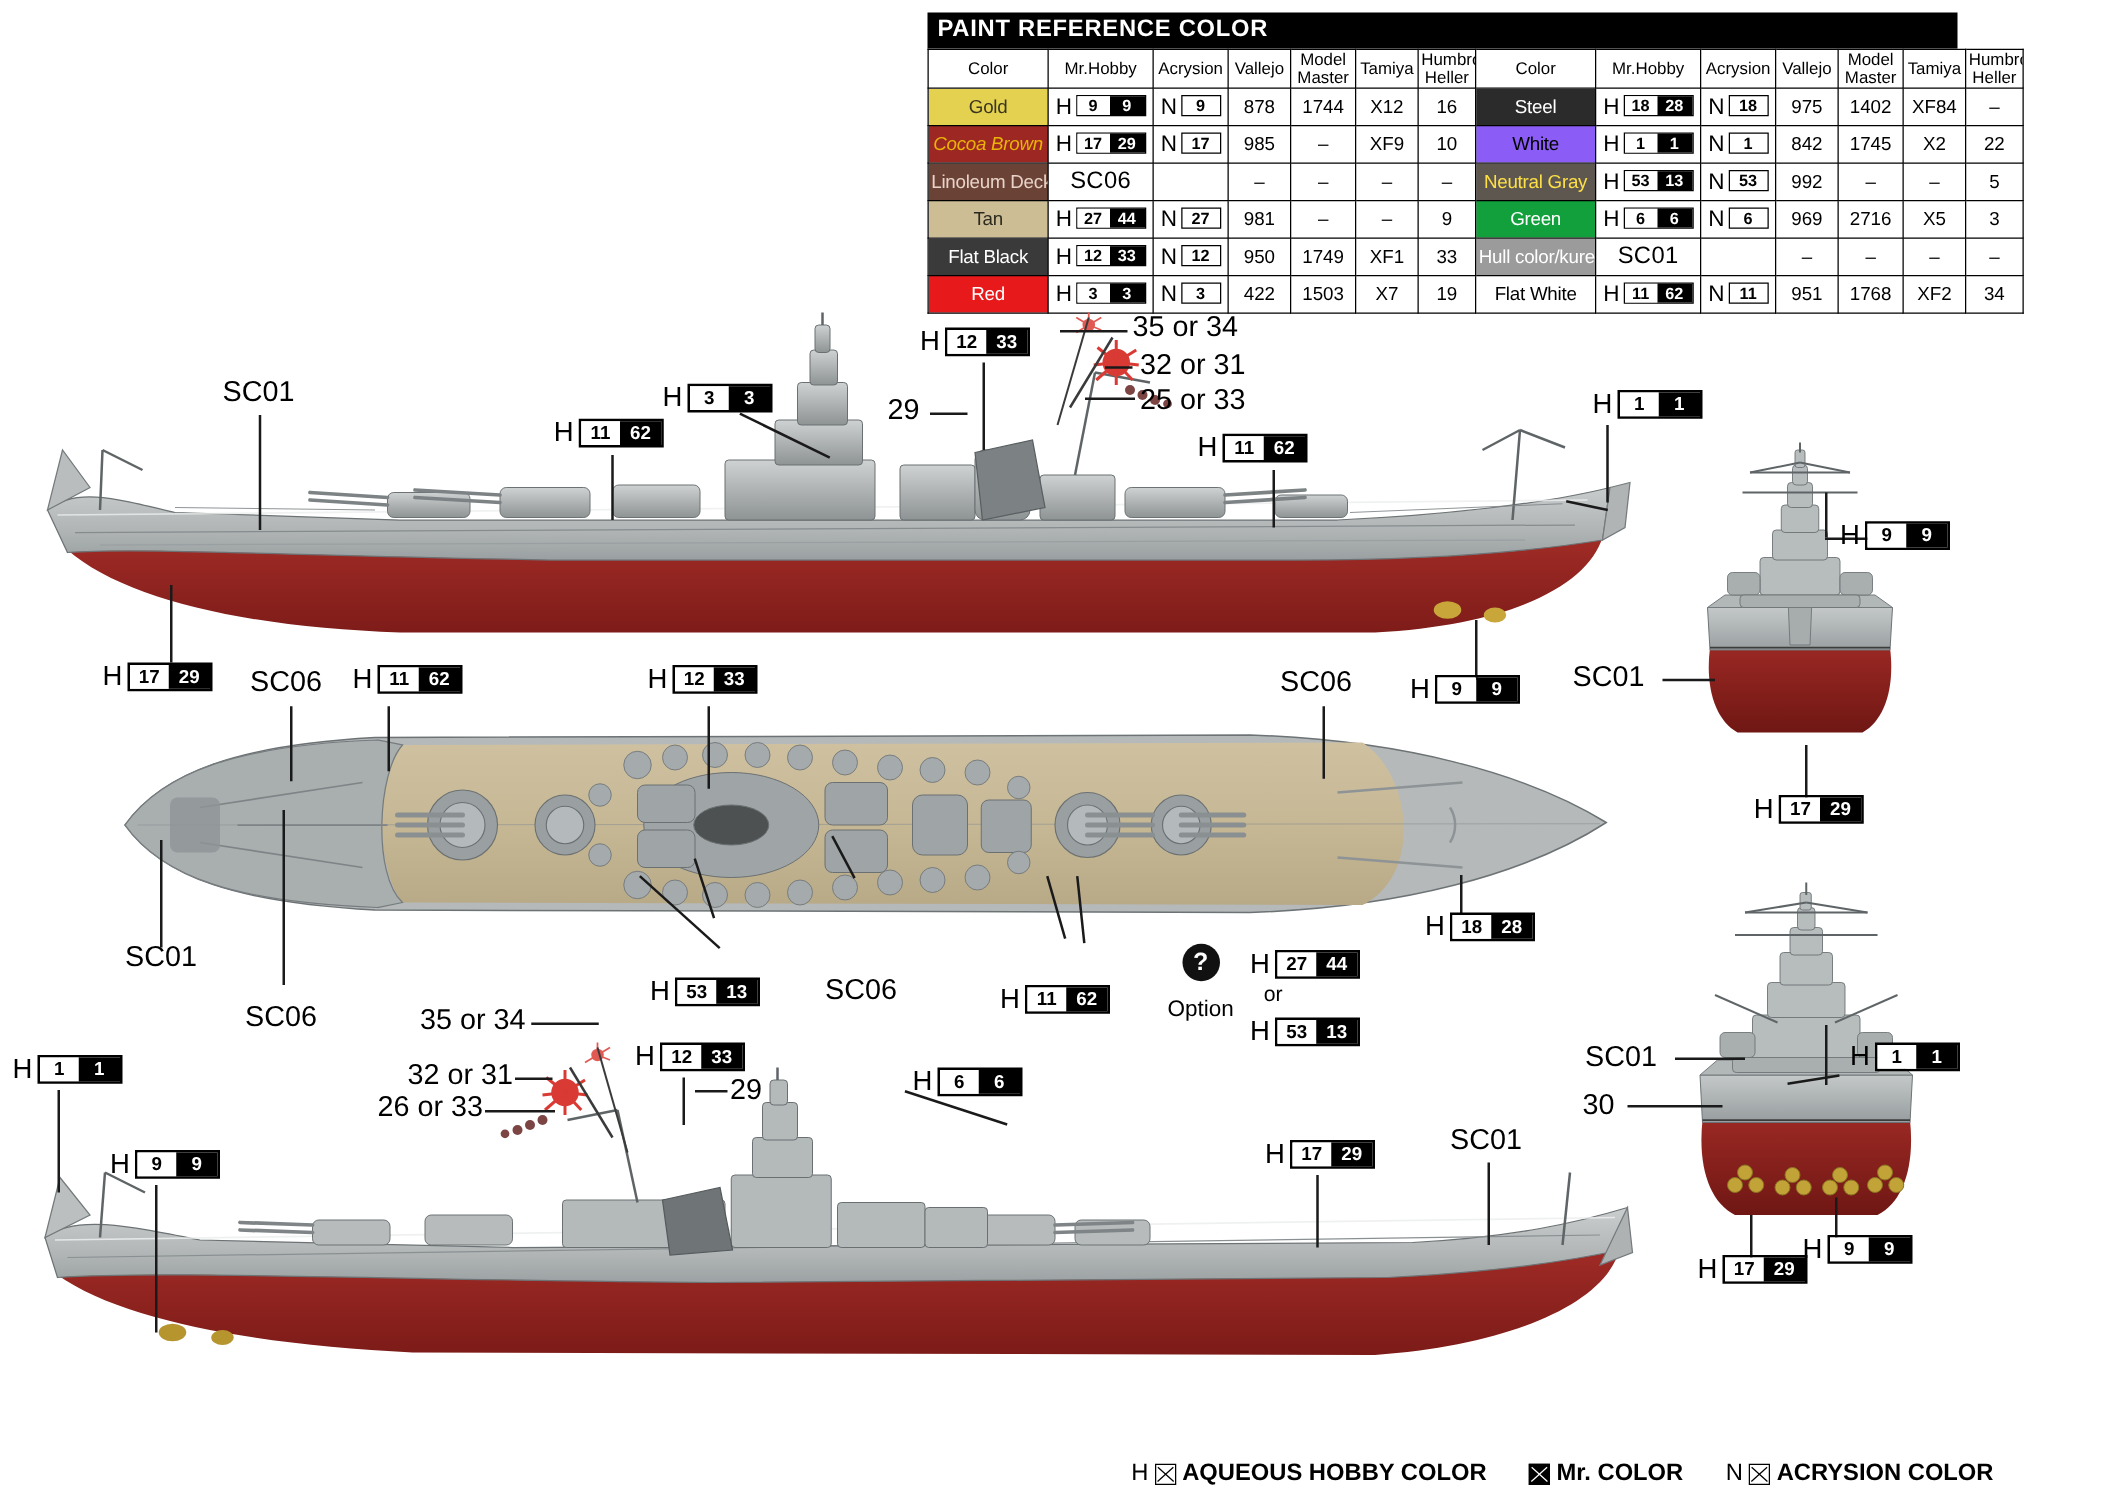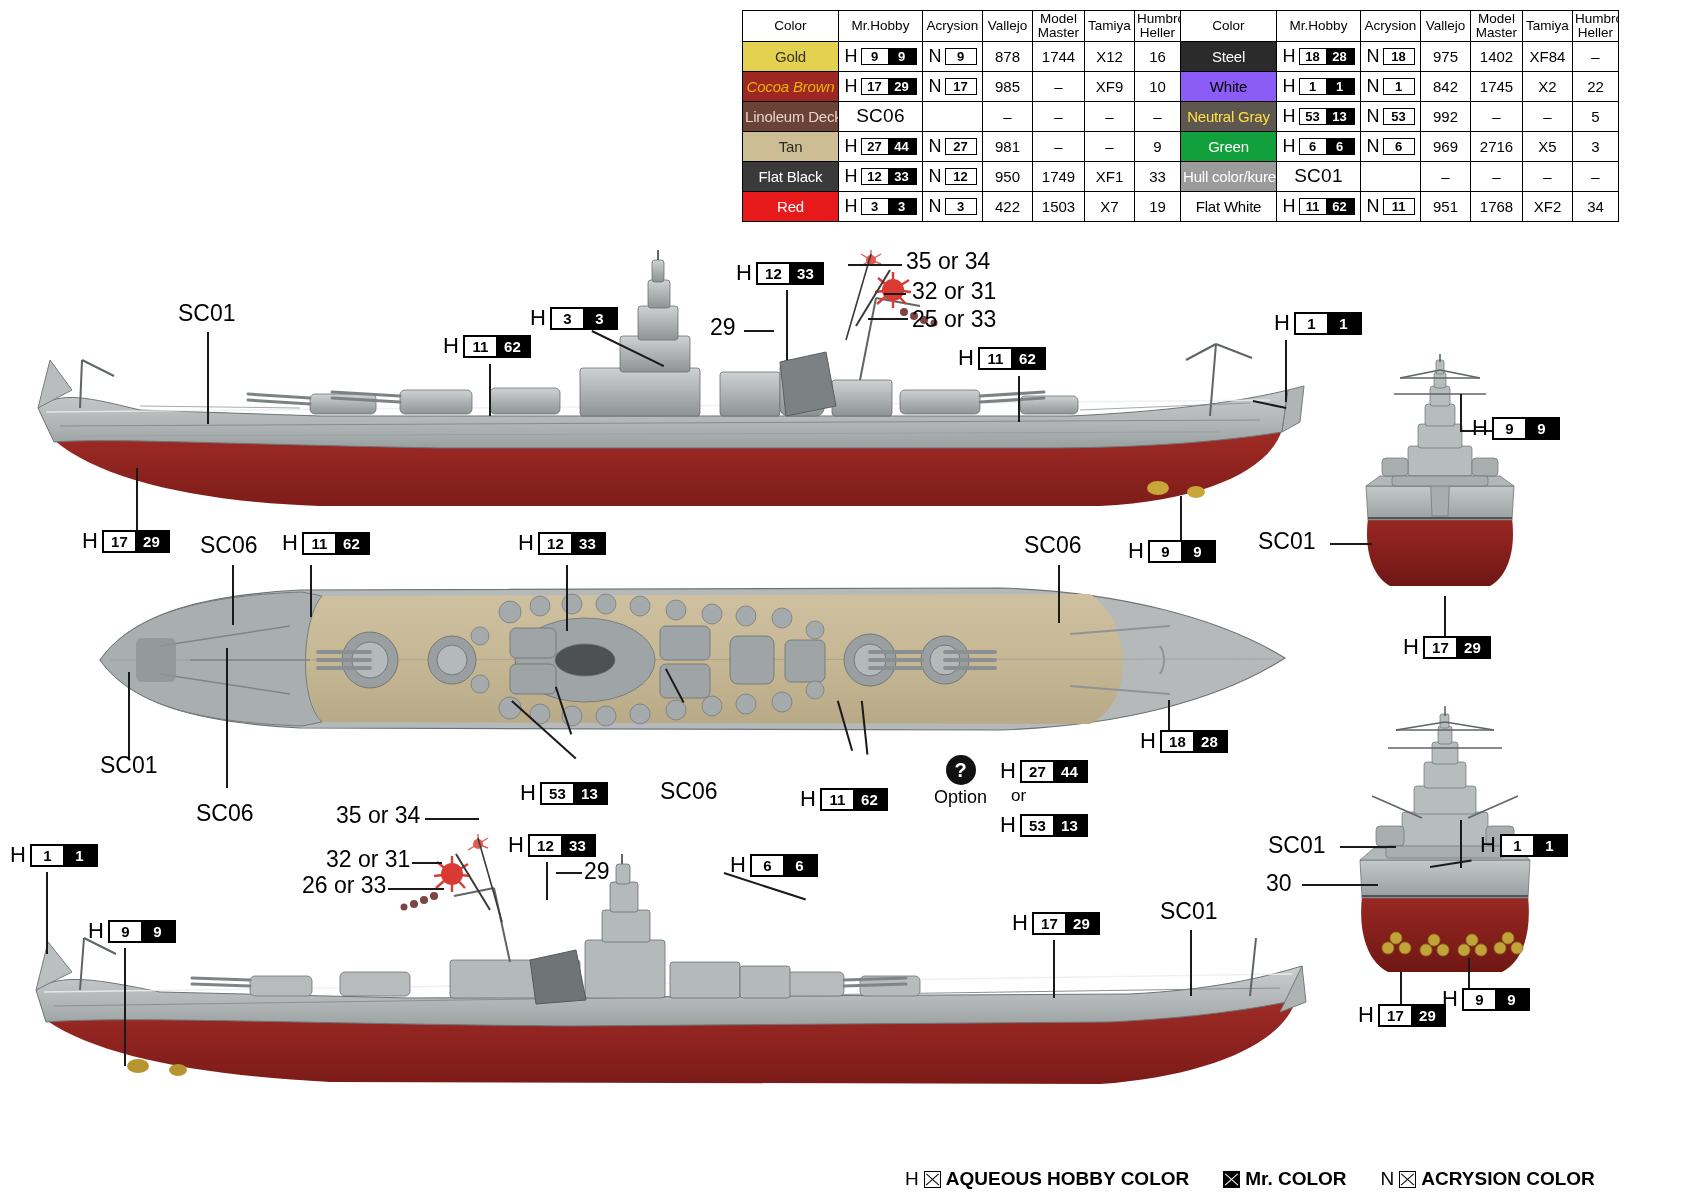--- a/index.html
+++ b/index.html
@@ -93,21 +93,21 @@
   
   .leader { position: absolute; background: #1a1a1a; }
 
   
   #option-block { position: absolute; left: 934px; top: 755px; text-align:center; }
   #option-q {
     width: 30px; height: 30px; border-radius: 50%;
     background: #111; color:#fff; font-size: 20px; font-weight: bold;
     display:flex; align-items:center; justify-content:center; margin: 0 auto;
   }
-  #option-label { font-size: 18px; margin-top: 2px; color:#000; }
+  #option-label { font-size: 18px; margin-top: 12px; color:#000; }
 
   
   #legend {
     position: absolute; left: 905px; top: 1168px;
     display: flex; align-items: center; gap: 34px;
     font-size: 19px; font-weight: bold; color:#000;
   }
   #legend .lg { display:flex; align-items:center; gap:5px; }
   .box-x { display:inline-block; width:15px; height:15px; border:1.6px solid #000; position:relative; background:#fff;}
   .box-x::before, .box-x::after {
@@ -124,20 +124,21 @@
 
   svg { display:block; }
 </style>
 </head>
 <body>
 
 <div id="stage">
 
 
   <div id="paint-table-wrap">
+    <div id="paint-table-title">PAINT  REFERENCE COLOR</div>
     <table class="paint">
       <colgroup>
         <col class="c-color">
           <col class="c-hobby">
           <col class="c-acry">
           <col class="c-vall">
           <col class="c-mm">
           <col class="c-tam">
           <col class="c-hum">
         <col class="c-color">

